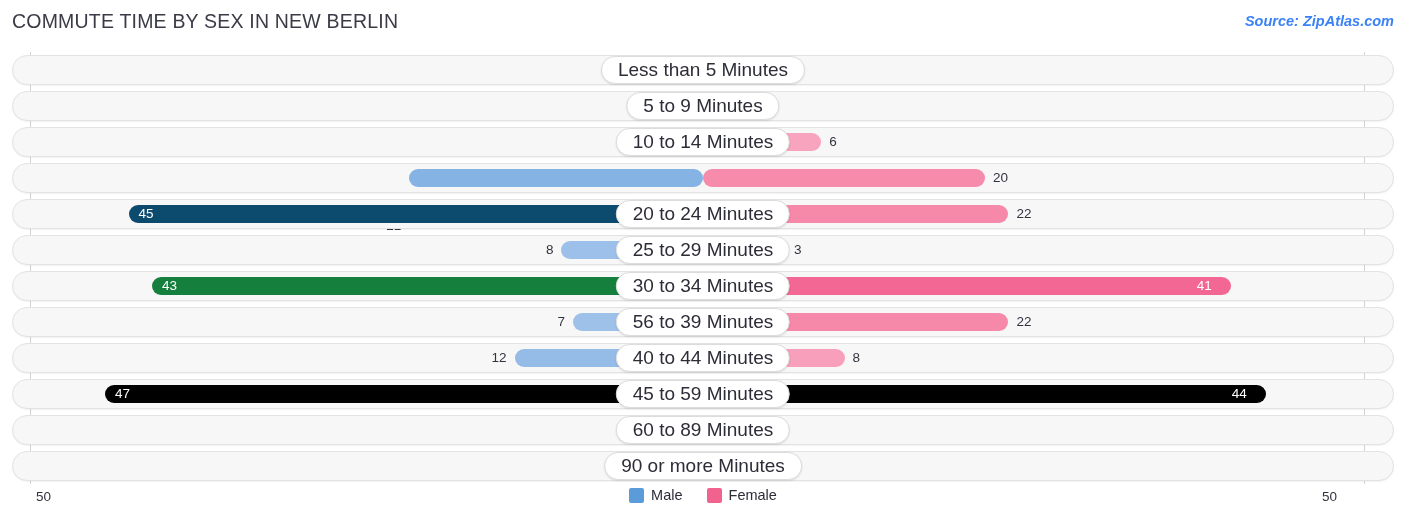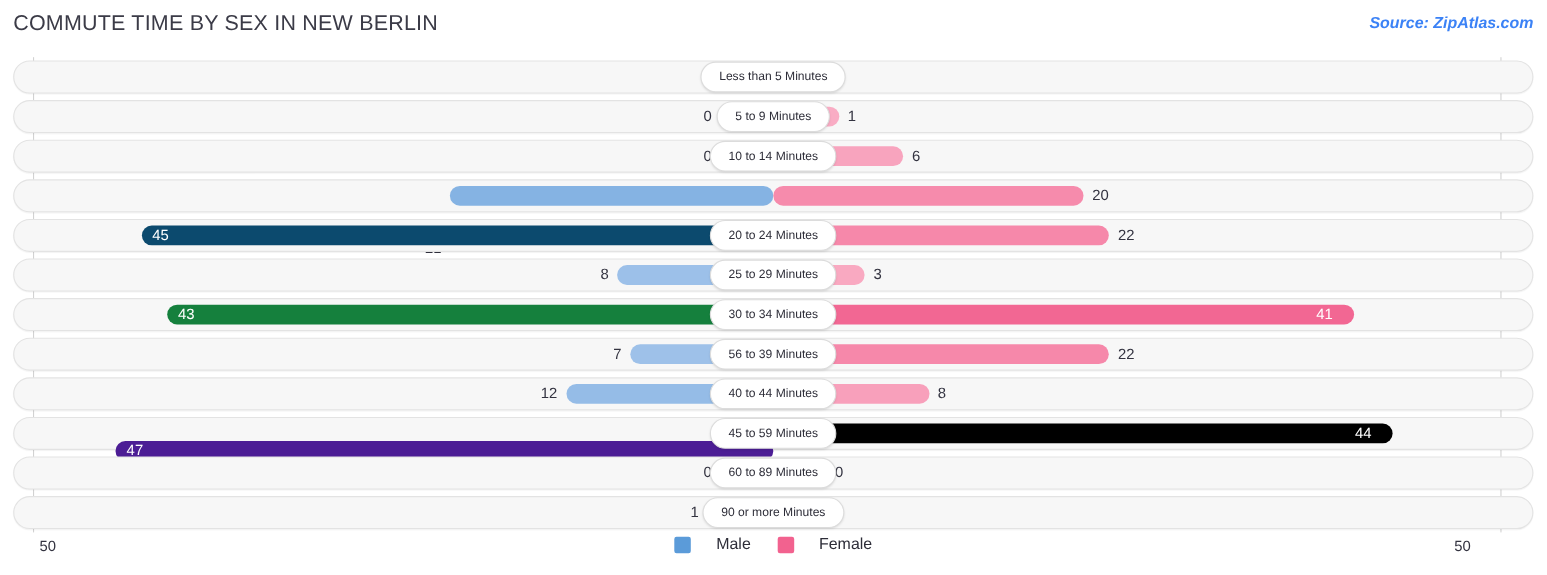--- a/index.html
+++ b/index.html
@@ -111,21 +111,21 @@
     position: absolute;
     top: 4px;
     left: 50%;
     transform: translateX(-50%);
     height: 28px;
     line-height: 26px;
     padding: 0 16px;
     background: #ffffff;
     border: 1px solid #dcdcdc;
     border-radius: 14px;
-    font-size: 11px;
+    font-size: 19px;
     color: #2d2d38;
     white-space: nowrap;
     box-shadow: 0 1px 2px rgba(0,0,0,.10);
     z-index: 5;
   }
 
   
   #axis-min, #axis-max {
     position: absolute;
     top: 489px;
@@ -140,21 +140,21 @@
     top: 487px;
     left: 0; width: 1406px;
     display: flex;
     justify-content: center;
     align-items: center;
     gap: 24px;
   }
   .legend-item {
     display: flex;
     align-items: center;
-    gap: 23px;
+    gap: 7px;
     font-size: 14.5px;
     color: #2d2d38;
   }
   .legend-swatch {
     width: 15px; height: 15px;
     border-radius: 2px;
     display: inline-block;
   }
 </style>
 </head>
@@ -238,21 +238,21 @@
         <div class="row">
           <div class="track"></div>
           <div class="bar bar-male" style="width: 188.4px; background: rgb(149, 188, 231);"></div>
           <div class="val-out val-out-male" style="right: 887.4px;">12</div>
           <div class="bar bar-female" style="width: 141.6px; background: rgb(248, 160, 187);"></div>
           <div class="val-out val-out-female" style="left: 840.6px;">8</div>
           <div class="cat-pill">40 to 44 Minutes</div>
         </div>
         <div class="row">
           <div class="track"></div>
-          <div class="bar bar-male" style="width: 597.9px; background: #4c1d95; margin-top: 16px;">
+          <div class="bar bar-male" style="width: 597.9px; background: #000000;">
             <span class="val-in val-in-male">47</span>
           </div>
           <div class="bar bar-female" style="width: 562.8px; background: #000000;">
             <span class="val-in val-in-female">44</span>
           </div>
           <div class="cat-pill">45 to 59 Minutes</div>
         </div>
         <div class="row">
           <div class="track"></div>
           <div class="bar bar-male" style="width: 48px; background: rgb(170, 200, 236);"></div>

